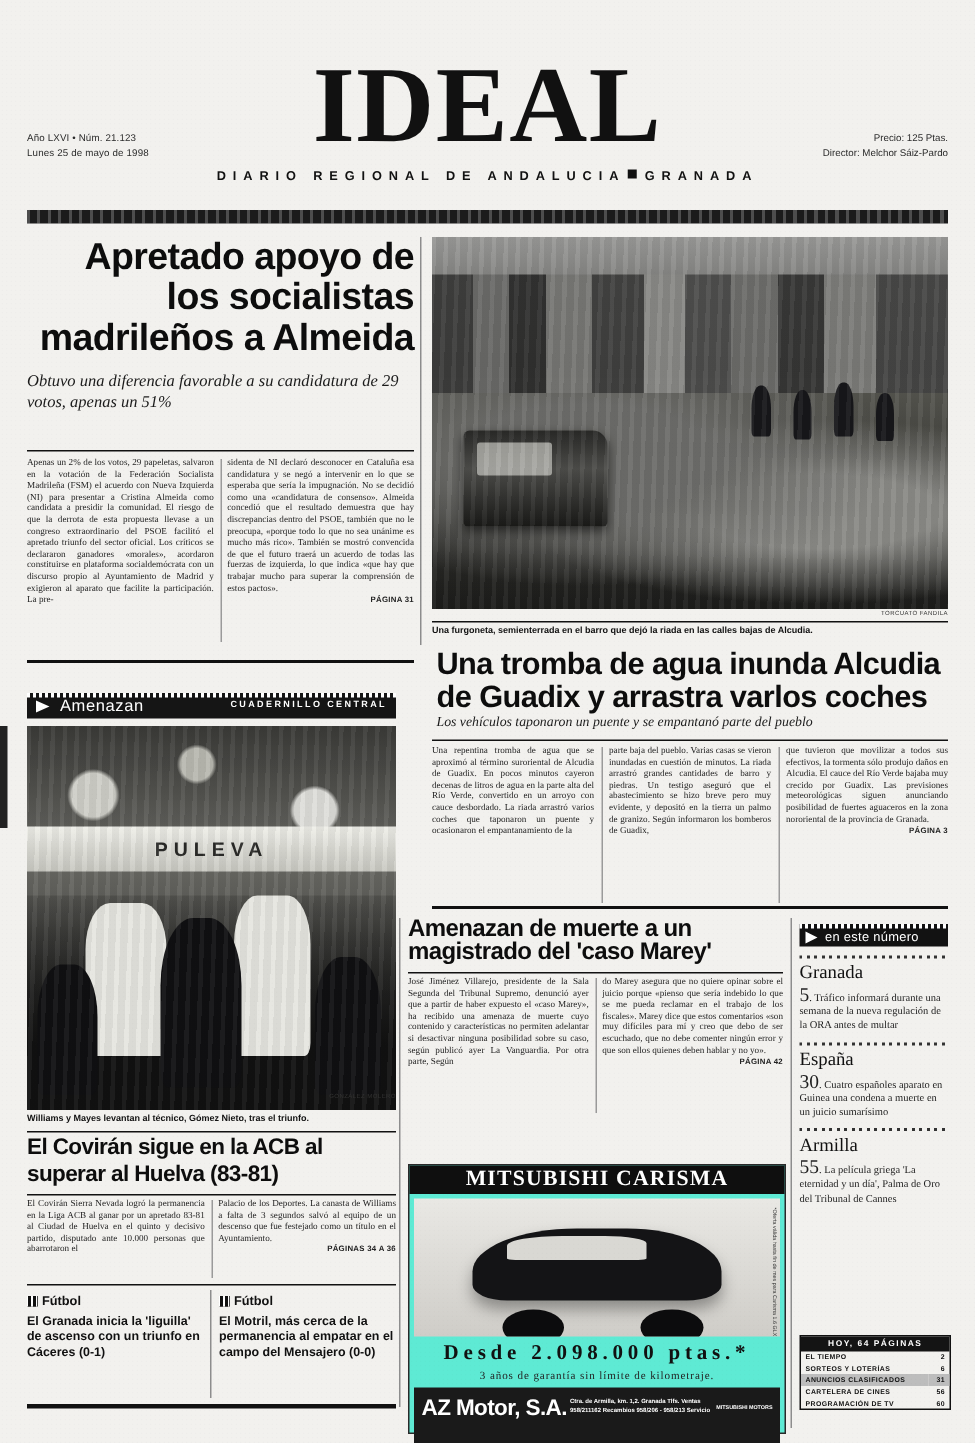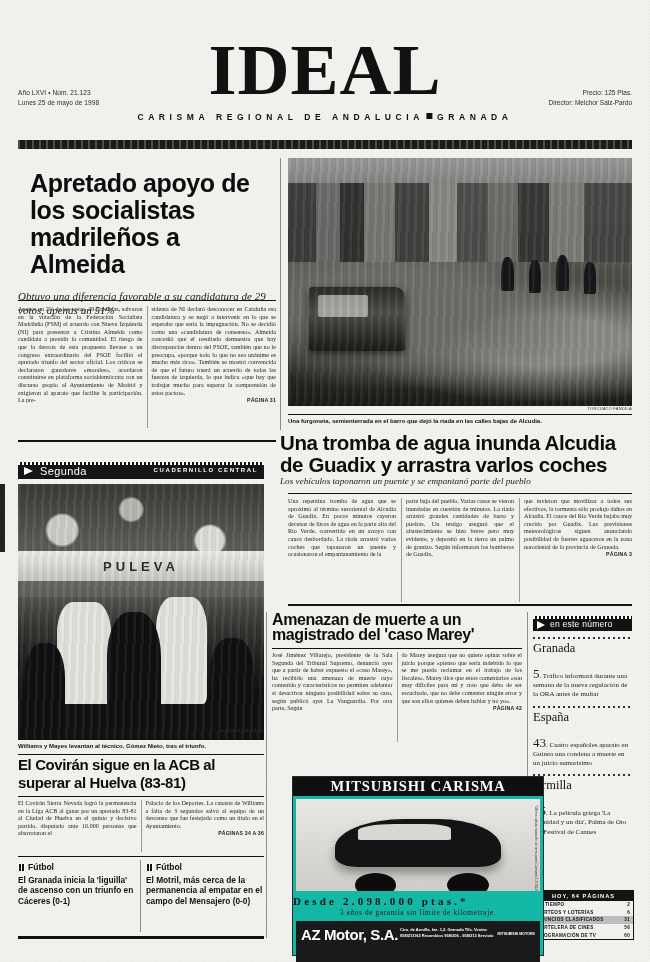--- a/index.html
+++ b/index.html
@@ -36,21 +36,21 @@
   .sub-it{font-family:"Liberation Serif",serif;font-style:italic;color:#1b1b1b;}
   .body-txt{font-family:"Liberation Serif",serif;font-size:6.1px;line-height:7.6px;
      text-align:justify;color:#242424;-webkit-hyphens:auto;hyphens:auto;}
   .pagref{font-family:"Liberation Sans",sans-serif;font-weight:700;font-size:5.2px;
      text-align:right;color:#222;letter-spacing:.2px;}
   .caption{font-family:"Liberation Sans",sans-serif;font-weight:700;font-size:6px;color:#111;}
   .credit{font-family:"Liberation Sans",sans-serif;font-size:4px;color:#333;letter-spacing:.3px;text-align:right;}
 
   
   .lead{position:absolute;left:18px;top:158px;width:258px;}
-  .lead h1{margin:12px;font-size:25px;line-height:27px;}
+  .lead h1{margin:0;font-size:25px;line-height:27px;text-align:right;}
   .lead .sub-it{margin-top:9px;font-size:11px;line-height:13.5px;display:block;}
   .lead-cols{position:absolute;left:18px;top:306px;width:258px;height:122px;
      column-count:2;column-gap:9px;column-rule:1px solid #9a9a9a;}
 
   
   .photo1{position:absolute;left:288px;top:158px;width:344px;height:248px;overflow:hidden;background:#5c5c5c;}
   .ph-sky{position:absolute;left:0;top:0;width:100%;height:38%;
     background:linear-gradient(#9a9a98,#6f6f6d 60%,#4a4a49);}
   .ph-bld{position:absolute;left:0;top:10%;width:100%;height:34%;
     background:
@@ -69,21 +69,21 @@
   .ph-van:after{content:"";position:absolute;left:10%;top:12%;width:52%;height:34%;
     background:#cfcfc9;border-radius:2px;opacity:.7;}
   .ph-streak{position:absolute;inset:0;
     background:repeating-linear-gradient(92deg,rgba(255,255,255,.05) 0 3px,rgba(0,0,0,.05) 3px 8px);}
   .ph-fig{position:absolute;background:#17171a;border-radius:45% 45% 12% 12%;}
 
   .cap1{position:absolute;left:288px;top:418px;width:344px;}
   .cred1{position:absolute;left:288px;top:406px;width:344px;}
 
   
-  .guadix{position:absolute;left:280px;top:432px;width:344px;}
+  .guadix{position:absolute;left:291px;top:432px;width:344px;}
   .guadix h2{margin:0;font-size:20.5px;line-height:21.5px;}
   .guadix .sub-it{display:block;margin-top:1px;font-size:9.2px;line-height:11px;}
   .guadix-cols{position:absolute;left:288px;top:498px;width:344px;height:104px;
     column-count:3;column-gap:10px;column-rule:1px solid #9a9a9a;}
 
   
   .dep{position:absolute;left:18px;top:462px;width:246px;height:17px;background:#151515;}
   .dep .dots{position:absolute;left:0;top:0;width:100%;height:3px;
     background:repeating-linear-gradient(90deg,#fff 0 2px,transparent 2px 4px);}
   .dep .tri{position:absolute;left:6px;top:5px;width:0;height:0;
@@ -137,46 +137,46 @@
   .enhead{position:relative;height:15px;background:#121212;}
   .enhead .dots{position:absolute;left:0;top:0;width:100%;height:3px;
     background:repeating-linear-gradient(90deg,#fff 0 2px,transparent 2px 4px);}
   .enhead .tri{position:absolute;left:4px;top:4.5px;width:0;height:0;
     border-top:4px solid transparent;border-bottom:4px solid transparent;border-left:8px solid #fff;}
   .enhead span{position:absolute;left:17px;top:3px;font-family:"Liberation Sans",sans-serif;
     font-size:8.6px;color:#fff;letter-spacing:.2px;}
   .sec{margin-top:6px;}
   .sec .dline{height:2px;background:repeating-linear-gradient(90deg,#333 0 2px,transparent 2px 5px);}
   .sec .nm{font-family:"Liberation Serif",serif;font-size:12.5px;color:#111;margin-top:2px;}
-  .sec .it{margin-top:13px;font-family:"Liberation Serif",serif;font-size:7px;line-height:9.2px;color:#1d1d1d;}
+  .sec .it{margin-top:2px;font-family:"Liberation Serif",serif;font-size:7px;line-height:9.2px;color:#1d1d1d;}
   .sec .it b{font-size:13px;font-weight:400;}
 
   .hoy{position:absolute;left:533px;top:890px;width:99px;border:1px solid #111;}
   .hoy-h{background:#141414;color:#fff;font-family:"Liberation Sans",sans-serif;font-weight:700;
     font-size:5.6px;letter-spacing:1px;text-align:center;padding:2px 0;}
   .hoy table{width:100%;border-collapse:collapse;font-family:"Liberation Sans",sans-serif;
     font-weight:700;font-size:4.6px;color:#111;}
   .hoy td{padding:1.3px 3px;letter-spacing:.3px;}
   .hoy td.n{text-align:right;}
   .hoy tr.alt{background:#bdbdbd;}
 
   
-  .ad{position:absolute;left:272px;top:776px;width:250px;height:178px;background:#14b8a6;border:1px solid #2a2a2a;margin-left:20px;}
+  .ad{position:absolute;left:272px;top:776px;width:250px;height:178px;background:#5eead4;border:1px solid #2a2a2a;}
   .ad-t{height:19px;background:#0f0f0f;color:#fff;text-align:center;
     font-family:"Liberation Serif",serif;font-weight:700;font-size:14.5px;line-height:19px;letter-spacing:.8px;}
   .ad-ph{position:relative;margin:3px;height:92px;background:linear-gradient(#e9e8e4,#cfcdc8);overflow:hidden;}
   .ad-car{position:absolute;left:16%;top:22%;width:68%;height:52%;background:#141416;
     border-radius:42% 38% 14% 14%/60% 60% 22% 22%;box-shadow:0 6px 10px rgba(0,0,0,.35);}
   .ad-car:before{content:"";position:absolute;left:14%;top:10%;width:56%;height:34%;
     background:#d9d8d3;border-radius:40% 30% 6% 6%;}
   .ad-w{position:absolute;bottom:-6%;width:17%;height:26%;background:#0c0c0d;border-radius:50%;}
   .ad-vtxt{position:absolute;right:2px;top:6px;writing-mode:vertical-rl;
     font-family:"Liberation Sans",sans-serif;font-size:3.6px;color:#333;}
-  .ad-p1{text-align:left;font-family:"Liberation Serif",serif;font-weight:700;
-    font-size:11px;letter-spacing:3.2px;color:#111;margin-top:4px;}
+  .ad-p1{text-align:center;font-family:"Liberation Serif",serif;font-weight:700;
+    font-size:14px;letter-spacing:3.2px;color:#111;margin-top:4px;}
   .ad-p2{text-align:center;font-family:"Liberation Serif",serif;font-size:7.4px;
     letter-spacing:.6px;color:#222;margin-top:1px;}
   .ad-bar{position:relative;margin:4px 3px 0;height:46px;background:#1a1a1a;}
   .ad-bar .logo{position:absolute;left:5px;top:5px;font-family:"Liberation Sans",sans-serif;
     font-weight:700;font-size:15px;color:#fff;letter-spacing:-.4px;}
   .ad-bar .addr{position:absolute;left:104px;top:6px;width:104px;
     font-family:"Liberation Sans",sans-serif;font-weight:700;font-size:4px;line-height:5.6px;color:#fff;}
   .ad-bar .mk{position:absolute;right:5px;top:11px;text-align:center;
     font-family:"Liberation Sans",sans-serif;font-weight:700;font-size:3.6px;line-height:4.6px;color:#fff;}
 
@@ -192,21 +192,21 @@
     <div class="mh-left">
       <div>Año LXVI • Núm. 21.123</div>
       <div>Lunes 25 de mayo de 1998</div>
     </div>
     <div class="mh-logo">IDEAL</div>
     <div class="mh-right">
       <div>Precio: 125 Ptas.</div>
       <div>Director: Melchor Sáiz-Pardo</div>
     </div>
     <div class="mh-sub">
-      <span>CARISMA REGIONAL DE ANDALUCIA</span><span class="mh-sq"></span><span>GRANADA</span>
+      <span>DIARIO REGIONAL DE ANDALUCIA</span><span class="mh-sq"></span><span>GRANADA</span>
     </div>
   </div>
   <div class="mh-rule"></div>
 
   <div class="lead">
     <h1 class="hl">Apretado apoyo de los socialistas madrileños a Almeida</h1>
     <span class="sub-it">Obtuvo una diferencia favorable a su candidatura de 29 votos, apenas un 51%</span>
   </div>
   <div class="hr" style="left:18px;top:300px;width:258px;height:1px;"></div>
   <div class="lead-cols">
@@ -244,21 +244,21 @@
     <div class="pagref">PÁGINA 3</div>
   </div>
   <div class="hr" style="left:288px;top:604px;width:344px;height:1.5px;"></div>
 
   <div class="hr" style="left:18px;top:440px;width:258px;height:2px;"></div>
   <div class="edge"></div>
 
   <div class="dep">
     <div class="dots"></div>
     <div class="tri"></div>
-    <div class="t1">Segunda</div>
+    <div class="t1">Amenazan</div>
     <div class="t2">CUADERNILLO CENTRAL</div>
   </div>
 
   <div class="photo2">
     <div class="p2-crowd"></div>
     <div class="p2-banner">
       <span>PULEVA</span>
     </div>
     <div class="p2-dark"></div>
     <div class="p2-white" style="left:16%;top:46%;width:22%;height:40%;"></div>
@@ -315,27 +315,27 @@
 
     <div class="sec">
       <div class="dline"></div>
       <div class="nm">Granada</div>
       <div class="it"><b>5</b><span>. Tráfico informará durante una semana de la nueva regulación de la ORA antes de multar</span></div>
     </div>
 
     <div class="sec">
       <div class="dline"></div>
       <div class="nm">España</div>
-      <div class="it"><b>43</b><span>. Cuatro españoles aparato en Guinea una condena a muerte en un juicio sumarísimo</span></div>
+      <div class="it"><b>30</b><span>. Cuatro españoles aparato en Guinea una condena a muerte en un juicio sumarísimo</span></div>
     </div>
 
     <div class="sec">
       <div class="dline"></div>
       <div class="nm">Armilla</div>
-      <div class="it"><b>55</b><span>. La película griega 'La eternidad y un día', Palma de Oro del Festival de Cannes</span></div>
+      <div class="it"><b>55</b><span>. La película griega 'La eternidad y un día', Palma de Oro del Tribunal de Cannes</span></div>
     </div>
   </div>
 
   <div class="hoy">
     <div class="hoy-h">HOY, 64 PÁGINAS</div>
     <table>
       <tbody>
           <tr>
         <td>EL TIEMPO</td>
         <td class="n">2</td>

